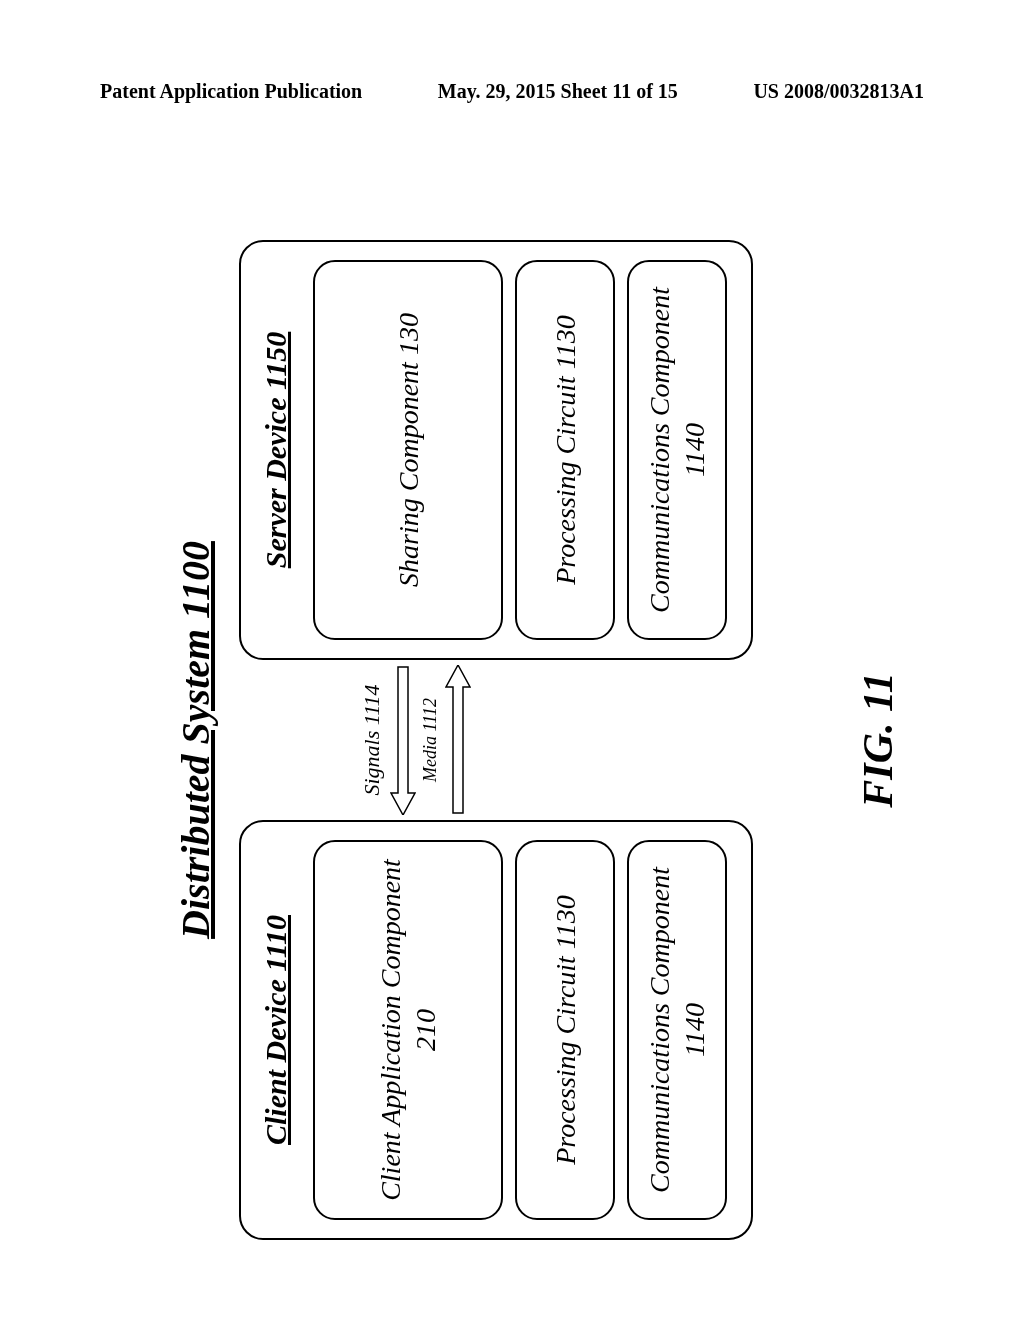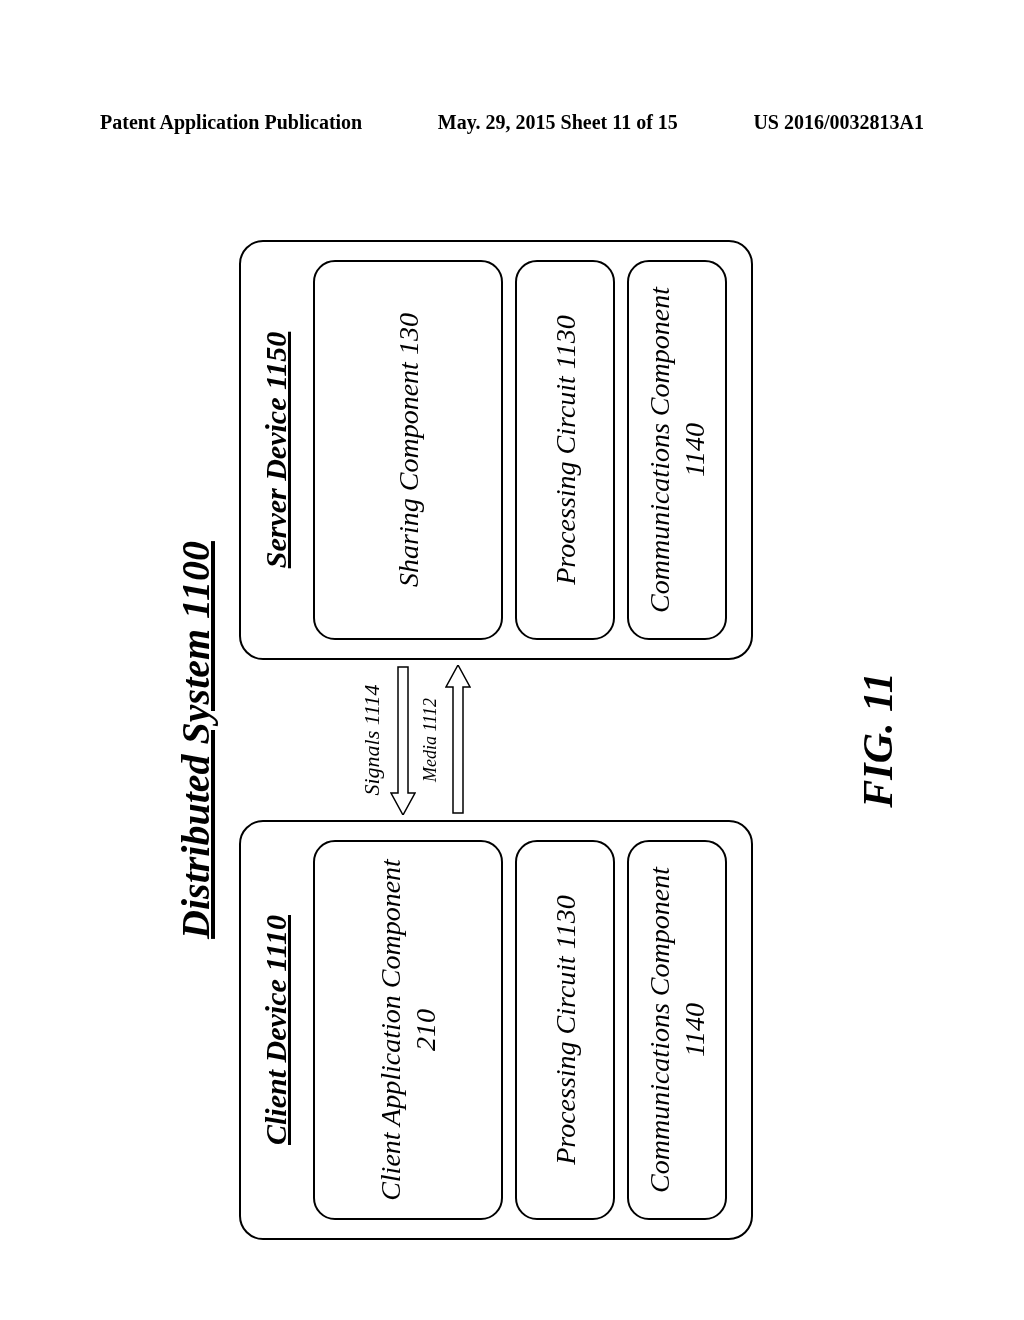--- a/index.html
+++ b/index.html
@@ -22,21 +22,21 @@
     top: 80px;
     left: 0;
     width: 1024px;
     padding: 0 100px;
     box-sizing: border-box;
     display: flex;
     justify-content: space-between;
     font-size: 20px;
     font-weight: bold;
   }
-  .header span { white-space: nowrap; margin-top: 31px; }
+  .header span { white-space: nowrap; }
 
   
   .fig-wrap {
     position: absolute;
     
     left: 512px;
     top: 740px;
     
     width: 1100px;
     height: 700px;
@@ -137,21 +137,21 @@
   }
 </style>
 </head>
 <body>
 
 <div class="page">
 
   <div class="header">
     <span>Patent Application Publication</span>
     <span>May. 29, 2015  Sheet 11 of 15</span>
-    <span>US 2016/0032813A1</span>
+    <span>US 2008/0032813A1</span>
   </div>
 
   <div class="fig-wrap">
 
     <div class="sys-title">Distributed System 1100</div>
 
     <div class="row">
 
       <div class="device">
         <div class="device-title">Client Device 1110</div>

